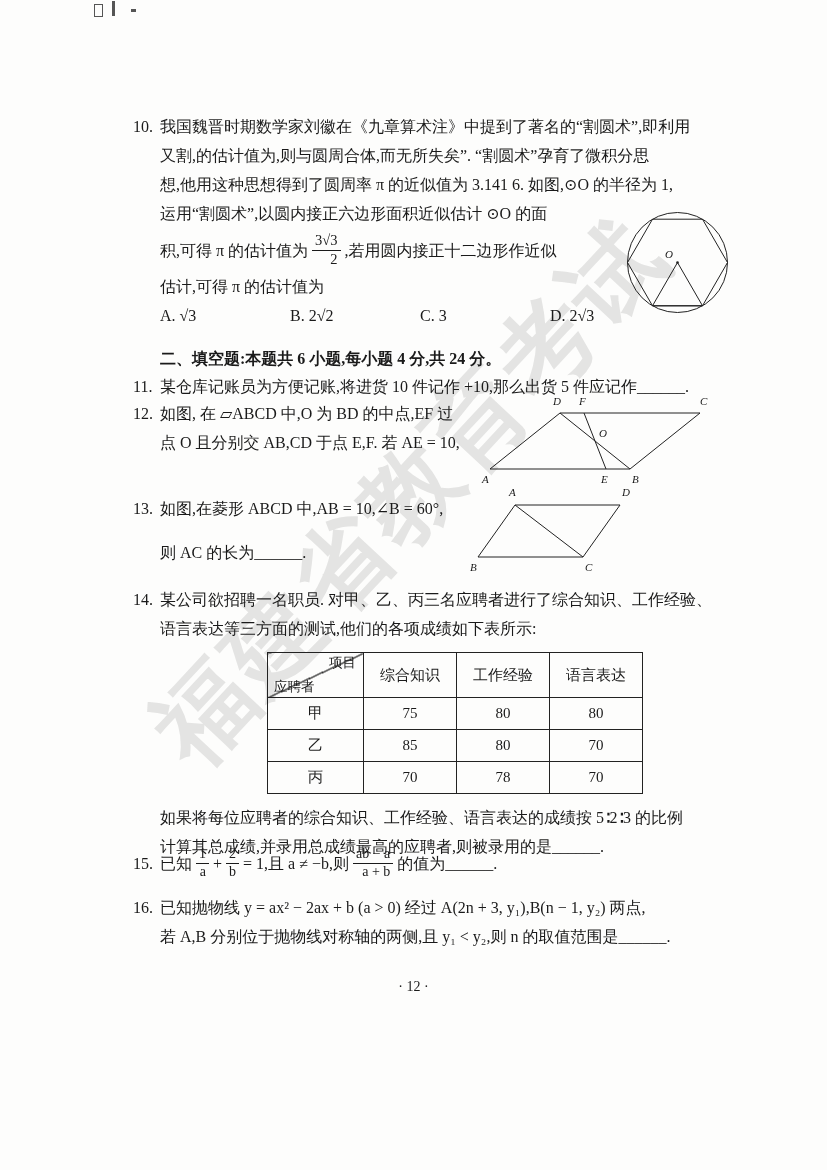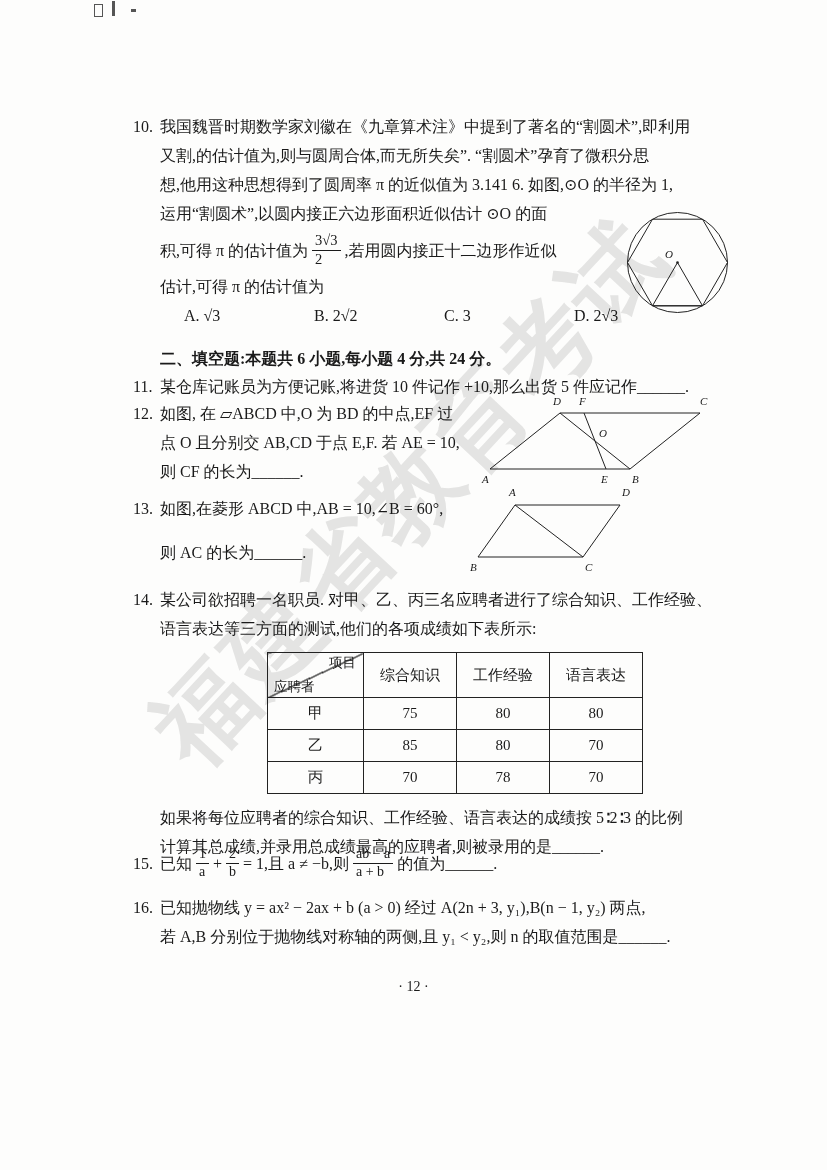--- a/index.html
+++ b/index.html
@@ -20,24 +20,24 @@
     position:absolute;left:70px;top:500px;width:640px;
     transform:rotate(-47deg);transform-origin:center;
     font-size:96px;letter-spacing:4px;text-align:center;
     color:rgba(130,130,130,0.20);font-weight:bold;
     pointer-events:none;white-space:nowrap;
   }
   .question{position:absolute;padding-left:27px;}
   .qnum{position:absolute;left:0;top:0;}
   .qline{white-space:nowrap;}
   .tall-line{height:44px;display:flex;align-items:center;white-space:nowrap;}
-  .frac{display:inline-flex;flex-direction:column;align-items:flex-start;vertical-align:middle;font-size:14.5px;line-height:1.2;margin:2px 4px;}
+  .frac{display:inline-flex;flex-direction:column;align-items:flex-end;vertical-align:middle;font-size:14.5px;line-height:1.2;margin:2px 4px;}
   .frac .fnum{border-bottom:1px solid #1a1a1a;padding:0 3px;display:block;}
   .frac .fden{display:block;padding:0 3px;}
-  .options{display:flex;margin-top:0;margin-left:24px;}
+  .options{display:flex;margin-top:0;}
   .opt{width:130px;white-space:nowrap;}
   .opt:last-child{width:auto;}
   .sec-title{position:absolute;left:120px;font-weight:bold;white-space:nowrap;}
   .fig{position:absolute;}
   .fig svg{display:block;}
   svg text{font-family:"Liberation Serif","DejaVu Serif",serif;font-style:italic;font-size:11px;fill:#1a1a1a;}
   svg .shape{fill:none;stroke:#222;stroke-width:1;}
   
   .score-table{border-collapse:collapse;margin:9px 0 9px 107px;font-size:15px;}
   .score-table td{border:1px solid #222;text-align:center;height:31px;padding:0 8px;min-width:76px;}
@@ -102,21 +102,20 @@
 
   <section class="question" style="top:372px;left:133px;">
     <span class="qnum">11.</span>
     <div class="qline">某仓库记账员为方便记账,将进货 10 件记作 +10,那么出货 5 件应记作______.</div>
   </section>
 
   <section class="question" style="top:399px;left:133px;width:572px;">
     <span class="qnum">12.</span>
     <div class="qline">如图, 在 ▱ABCD 中,O 为 BD 的中点,EF 过</div>
     <div class="qline">点 O 且分别交 AB,CD 于点 E,F. 若 AE = 10,</div>
-    <div class="qline">则 CF 的长为______.</div>
     <div class="fig" style="top:-6px;left:345px;width:230px;height:92px;">
       <svg width="230" height="92" viewBox="0 0 230 92">
         <polygon class="shape" points="12,76 152,76 222,20 82,20"></polygon>
         <line class="shape" x1="152" y1="76" x2="82" y2="20"></line>
         <line class="shape" x1="128" y1="76" x2="106" y2="20"></line>
         <text x="4" y="90">A</text>
         <text x="123" y="90">E</text>
         <text x="154" y="90">B</text>
         <text x="75" y="12">D</text>
         <text x="101" y="12">F</text>

